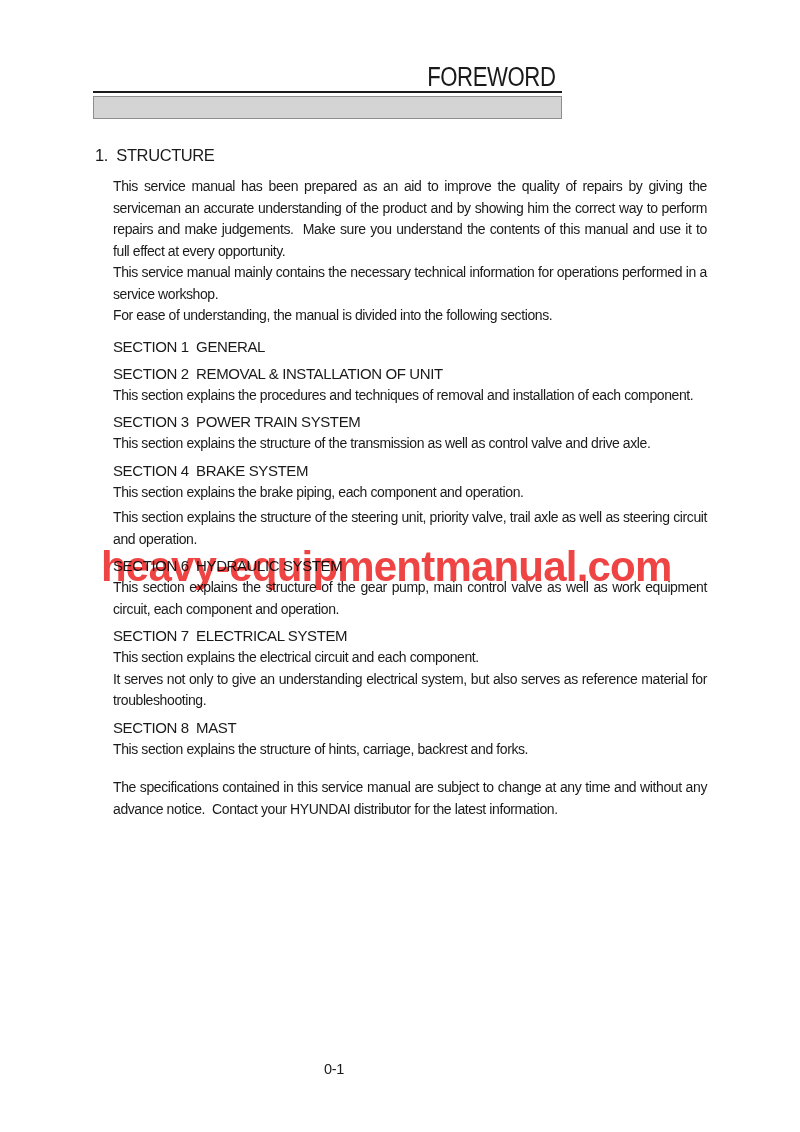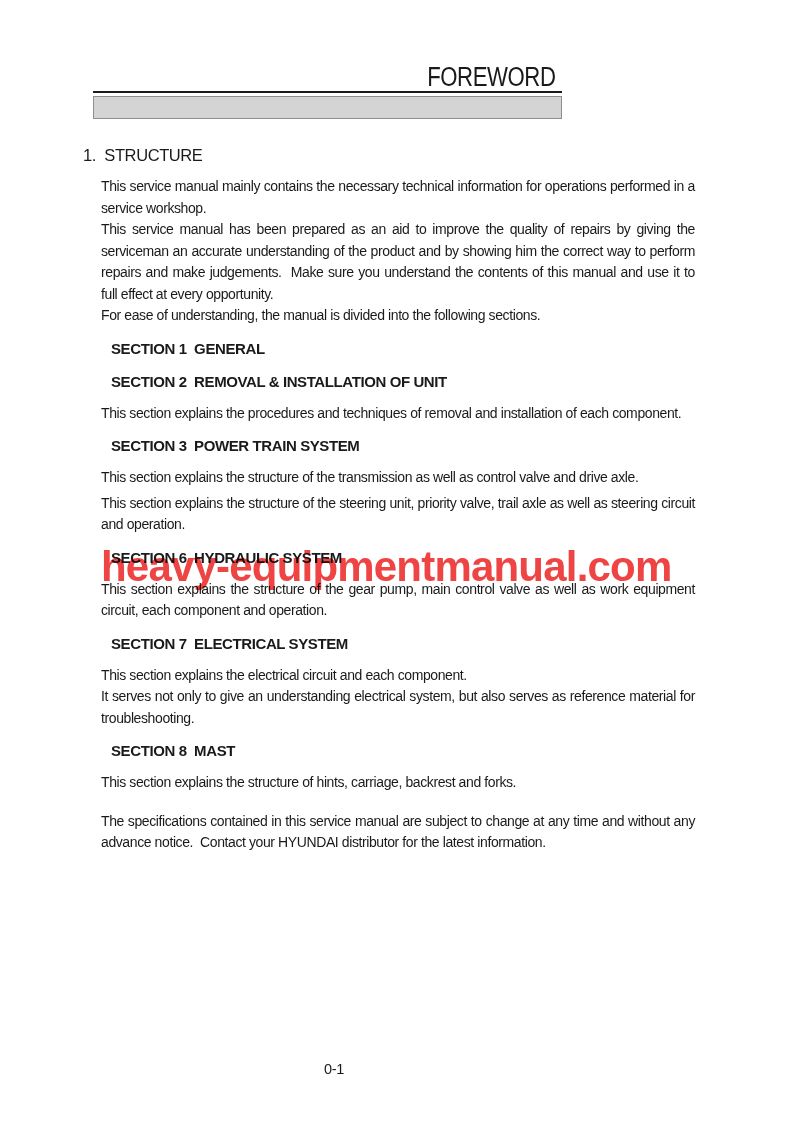--- a/index.html
+++ b/index.html
@@ -42,21 +42,21 @@
     top: 96px;
     height: 23px;
     background: #d4d4d4;
     border: 1px solid #8e8e8e;
     box-sizing: border-box;
   }
 
   
   .content {
     position: absolute;
-    left: 101px;
+    left: 113px;
     top: 146px;
     width: 594px;
   }
   .structure-heading {
     font-size: 16.5px;
     line-height: 18px;
     font-weight: normal;
     letter-spacing: -0.4px;
     margin: 0 0 12px -18px;
     white-space: pre-wrap;
@@ -67,23 +67,23 @@
     font-size: 14px;
     line-height: 21.5px;
     letter-spacing: -0.4px;
     text-align: justify;
     white-space: pre-wrap;
   }
   .section { margin-top: 4px; }
   .section h2 {
     font-size: 15px;
     line-height: 23px;
-    font-weight: bold;
+    font-weight: normal;
     letter-spacing: -0.4px;
-    margin: 10px;
+    margin: 0;
     white-space: pre-wrap;
   }
   .closing { margin-top: 17px !important; }
 
   
   .watermark {
     position: absolute;
     left: 101px;
     top: 544px;
     font-size: 42px;
@@ -115,40 +115,44 @@
 
   <div class="header-rule"></div>
 
   <div class="header-bar"></div>
 
   <div class="content">
 
     <h1 class="structure-heading">1.  STRUCTURE</h1>
 
     <div class="intro">
+        <p>This service manual has been prepared as an aid to improve the quality of repairs by giving the serviceman an accurate understanding of the product and by showing him the correct way to perform repairs and make judgements.  Make sure you understand the contents of this manual and use it to full effect at every opportunity.</p>
         <p>This service manual mainly contains the necessary technical information for operations performed in a service workshop.</p>
-        <p>This service manual has been prepared as an aid to improve the quality of repairs by giving the serviceman an accurate understanding of the product and by showing him the correct way to perform repairs and make judgements.  Make sure you understand the contents of this manual and use it to full effect at every opportunity.</p>
         <p>For ease of understanding, the manual is divided into the following sections.</p>
       </div>
 
     <div>
   <div class="section">
     <h2>SECTION 1  GENERAL</h2>
         </div>
 
   <div class="section">
     <h2>SECTION 2  REMOVAL &amp; INSTALLATION OF UNIT</h2>
   <p>This section explains the procedures and techniques of removal and installation of each component.</p>
         </div>
 
   <div class="section">
     <h2>SECTION 3  POWER TRAIN SYSTEM</h2>
   <p>This section explains the structure of the transmission as well as control valve and drive axle.</p>
         </div>
 
+  <div class="section">
+    <h2>SECTION 4  BRAKE SYSTEM</h2>
+  <p>This section explains the brake piping, each component and operation.</p>
+        </div>
 
   <div class="section">
   <p>This section explains the structure of the steering unit, priority valve, trail axle as well as steering circuit and operation.</p>
         </div>
 
   <div class="section">
     <h2>SECTION 6  HYDRAULIC SYSTEM</h2>
   <p>This section explains the structure of the gear pump, main control valve as well as work equipment circuit, each component and operation.</p>
         </div>
 

